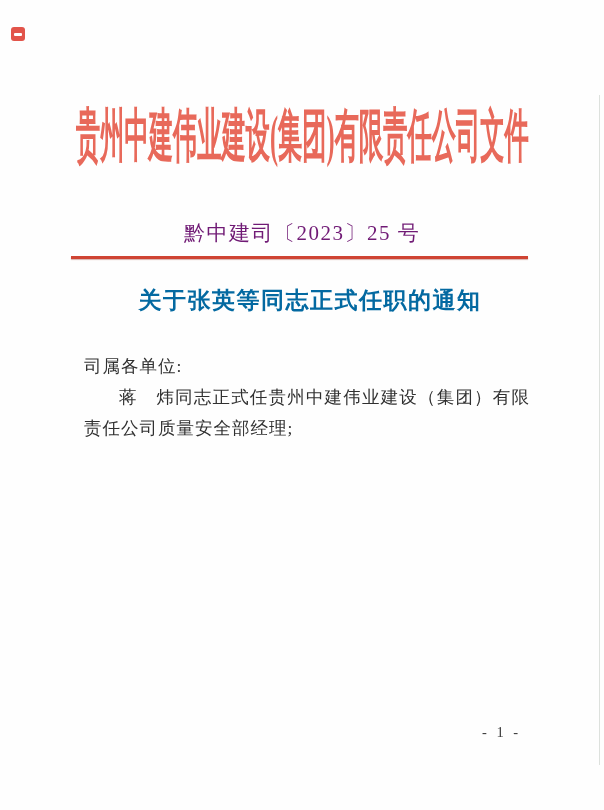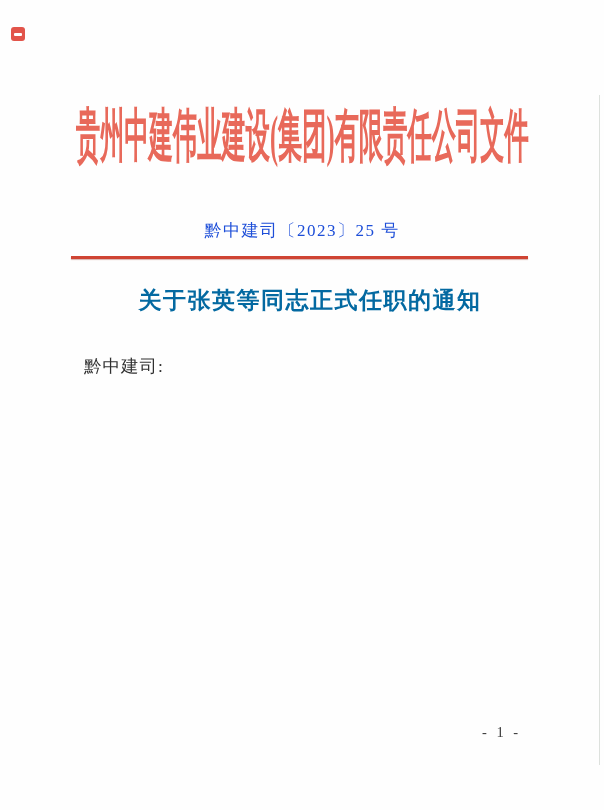--- a/index.html
+++ b/index.html
@@ -56,23 +56,23 @@
     transform-origin: center center;
     letter-spacing: 0px;
   }
 
   .doc-number {
     position: absolute;
     top: 219px;
     left: 0;
     width: 100%;
     text-align: center;
-    font-size: 17px;
+    font-size: 21px;
     letter-spacing: 1.5px;
-    color: #1d4ed8;
+    color: #701a75;
   }
 
   .red-rule {
     position: absolute;
     top: 256px;
     left: 71px;
     width: 457px;
     height: 2.5px;
     background: #cf4433;
     box-shadow: 0 1px 1px rgba(150, 40, 25, 0.35);
@@ -142,20 +142,21 @@
     <div class="org-title">贵州中建伟业建设(集团)有限责任公司文件</div>
   </div>
 
   <div class="doc-number">黔中建司〔2023〕25 号</div>
 
   <div class="red-rule"></div>
 
   <h1 class="doc-title">关于张英等同志正式任职的通知</h1>
 
   <div class="body-text">
-    <p>黔中建司:</p>
+    <p>司属各单位:</p>
+    <p class="indent">蒋　炜同志正式任贵州中建伟业建设（集团）有限责任公司质量安全部经理;</p>
   </div>
 
   <div class="page-number">- 1 -</div>
 
   <div class="scan-edge"></div>
 
 </div>
 
 </body></html>

